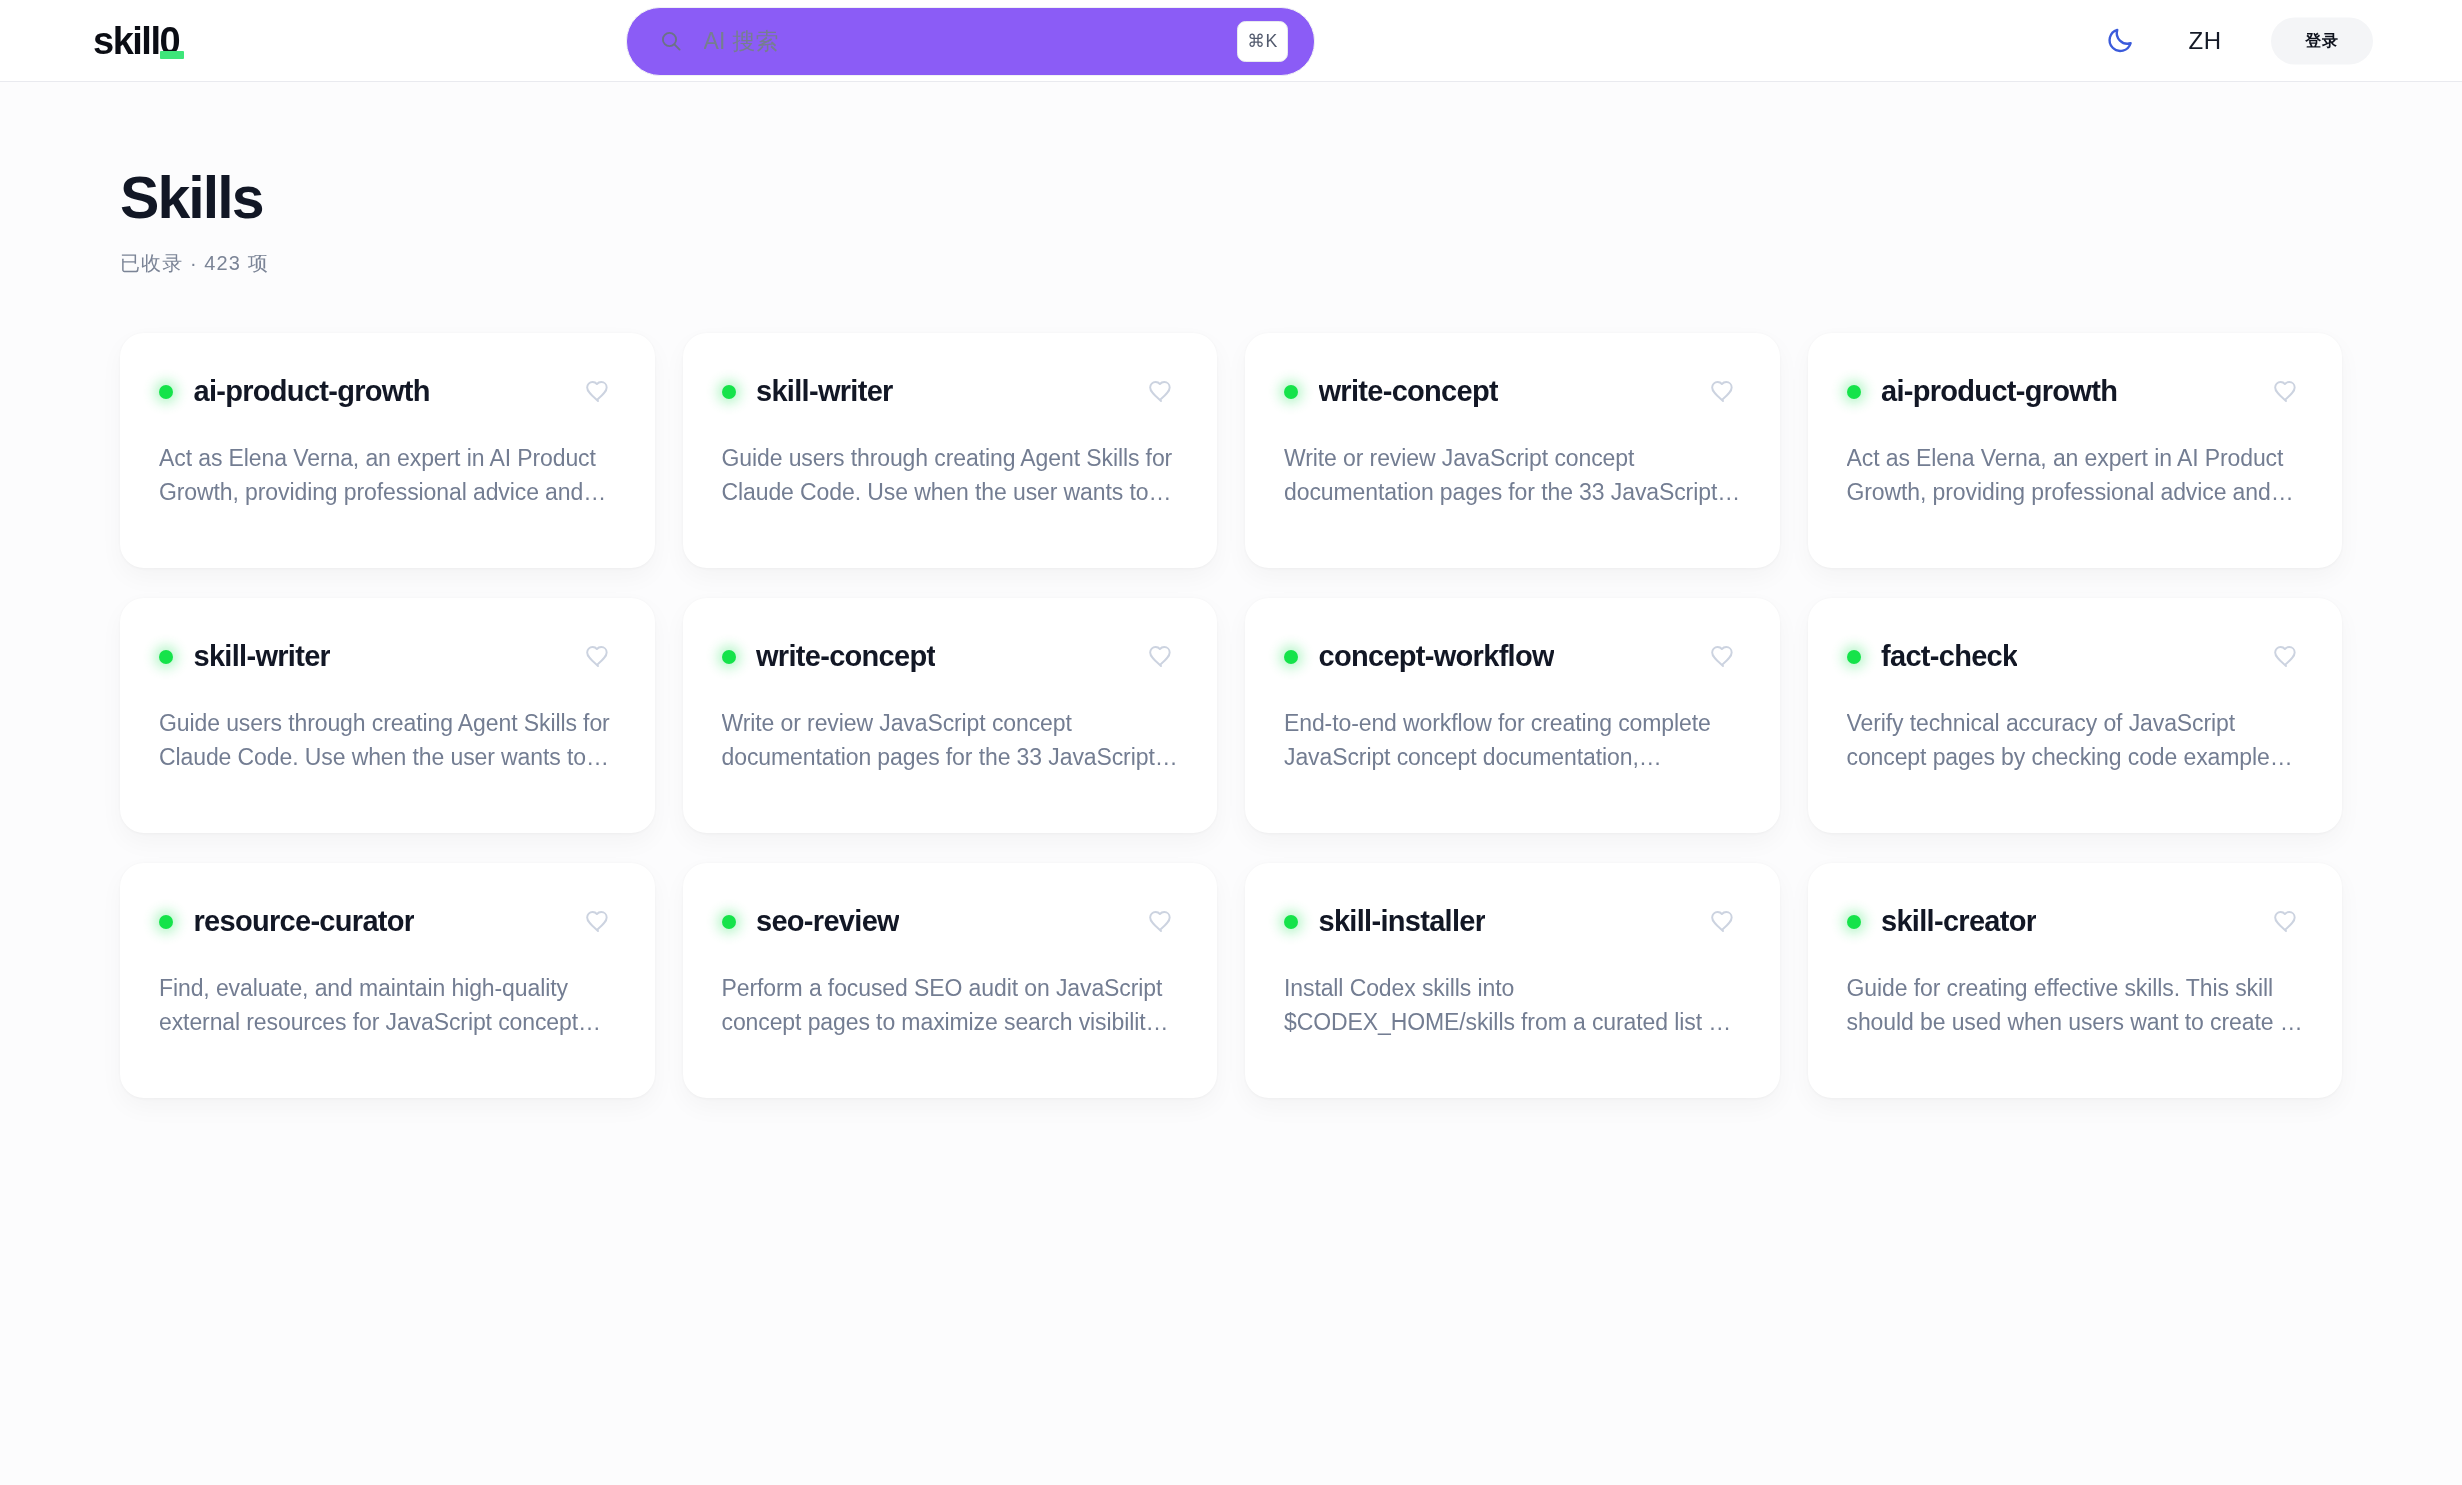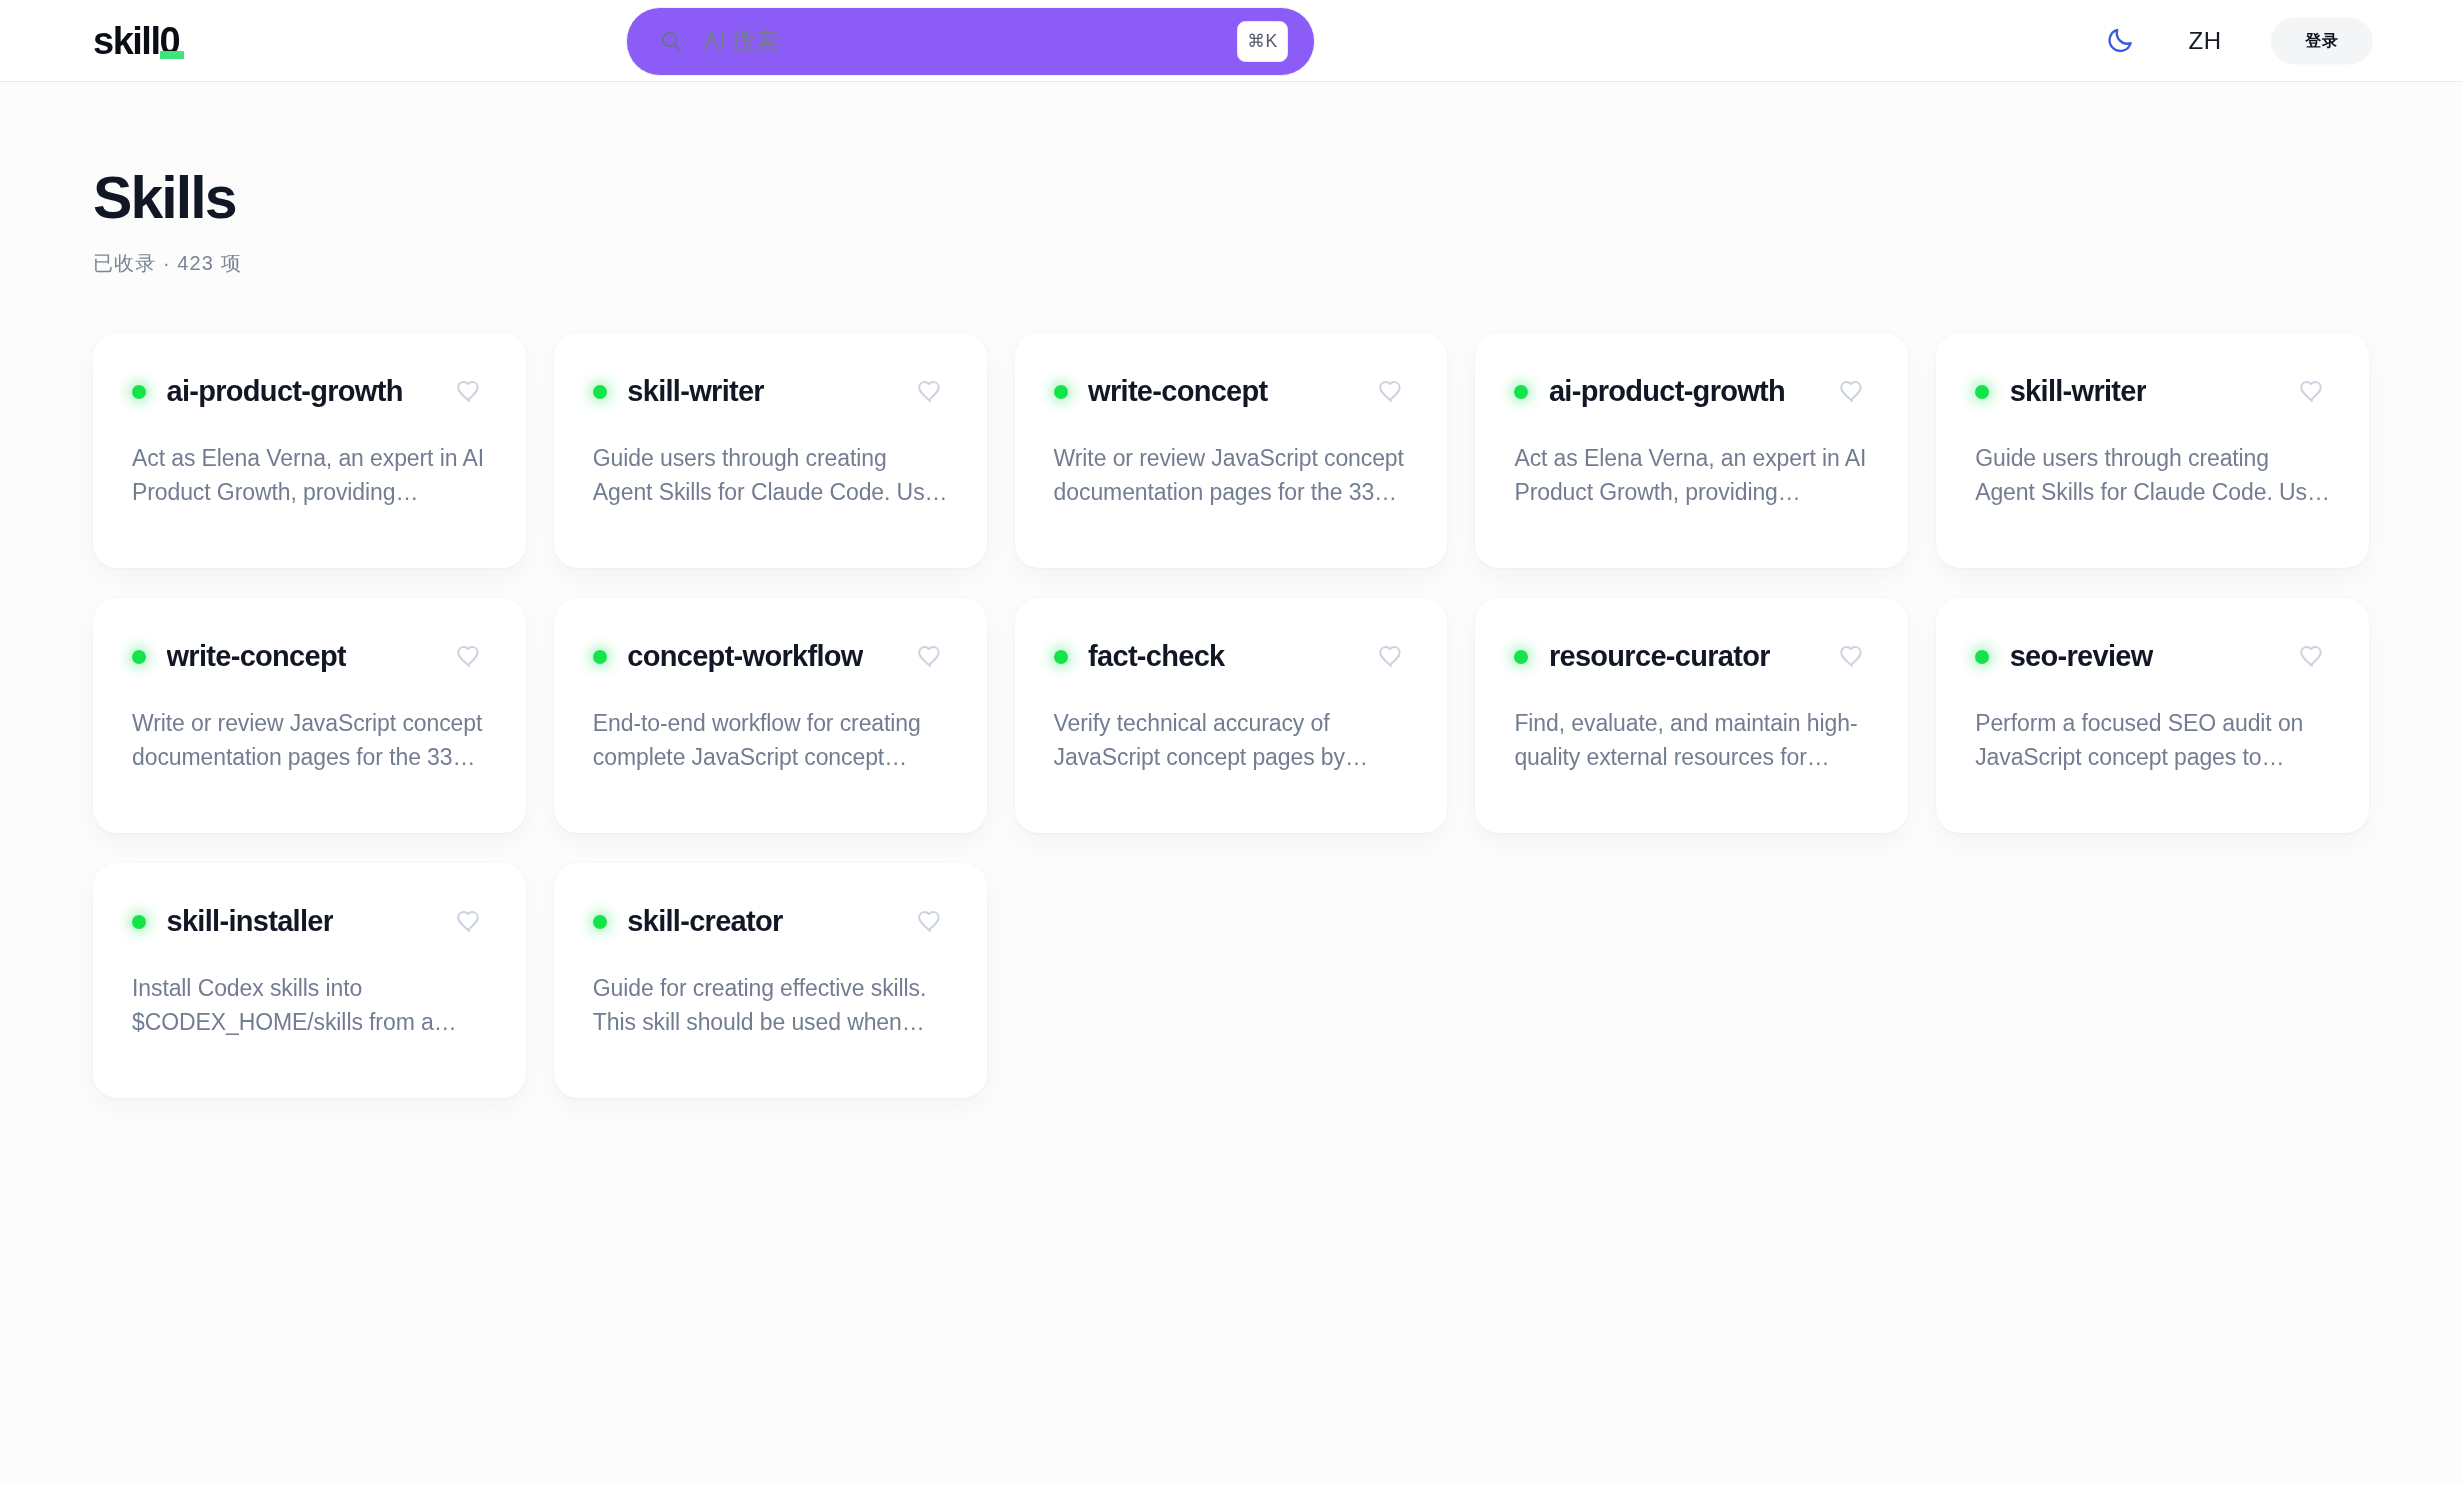--- a/index.html
+++ b/index.html
@@ -148,21 +148,21 @@
     font-size: 16px;
     font-weight: 700;
     color: #0d111c;
     cursor: pointer;
     font-family: "Liberation Sans", sans-serif;
     letter-spacing: 0.9px;
   }
 
   
   .main {
-    padding: 0 93px;
+    padding: 0 120px;
   }
 
   .page-head {
     padding-top: 86px;
   }
   .page-title {
     font-size: 59px;
     font-weight: 700;
     letter-spacing: -1.9px;
     color: #121725;
@@ -171,21 +171,21 @@
   .page-sub {
     margin-top: 20.5px;
     font-size: 20px;
     color: #7b8496;
     letter-spacing: 1.1px;
   }
 
   .grid {
     margin-top: 56px;
     display: grid;
-    grid-template-columns: repeat(5, 1fr);
+    grid-template-columns: repeat(4, 1fr);
     column-gap: 28px;
     row-gap: 30px;
   }
 
   .card {
     background: #ffffff;
     border-radius: 24px;
     padding: 41px 39px 43px 39px;
     min-height: 235px;
     box-shadow: 0 0.9px 2.8px rgba(18, 23, 37, 0.035),

